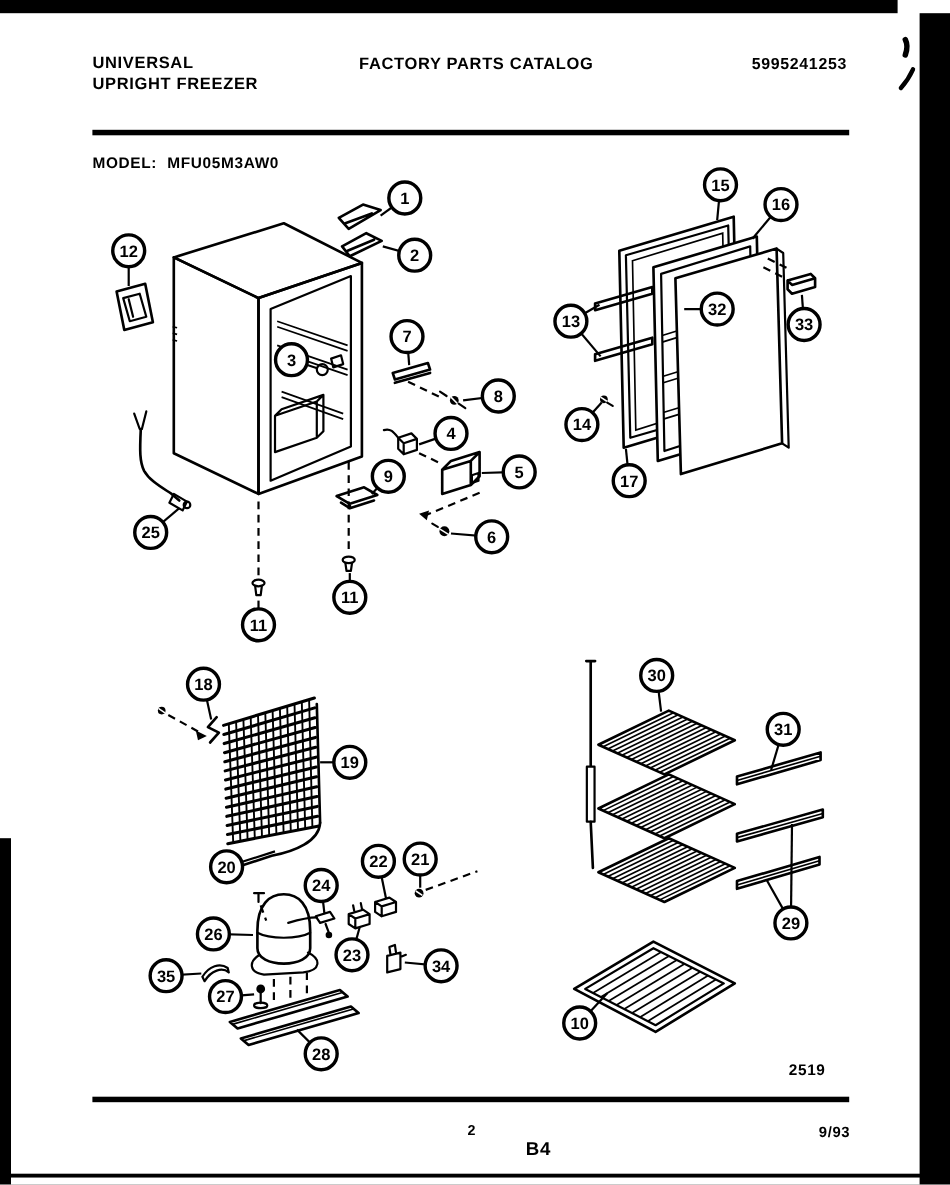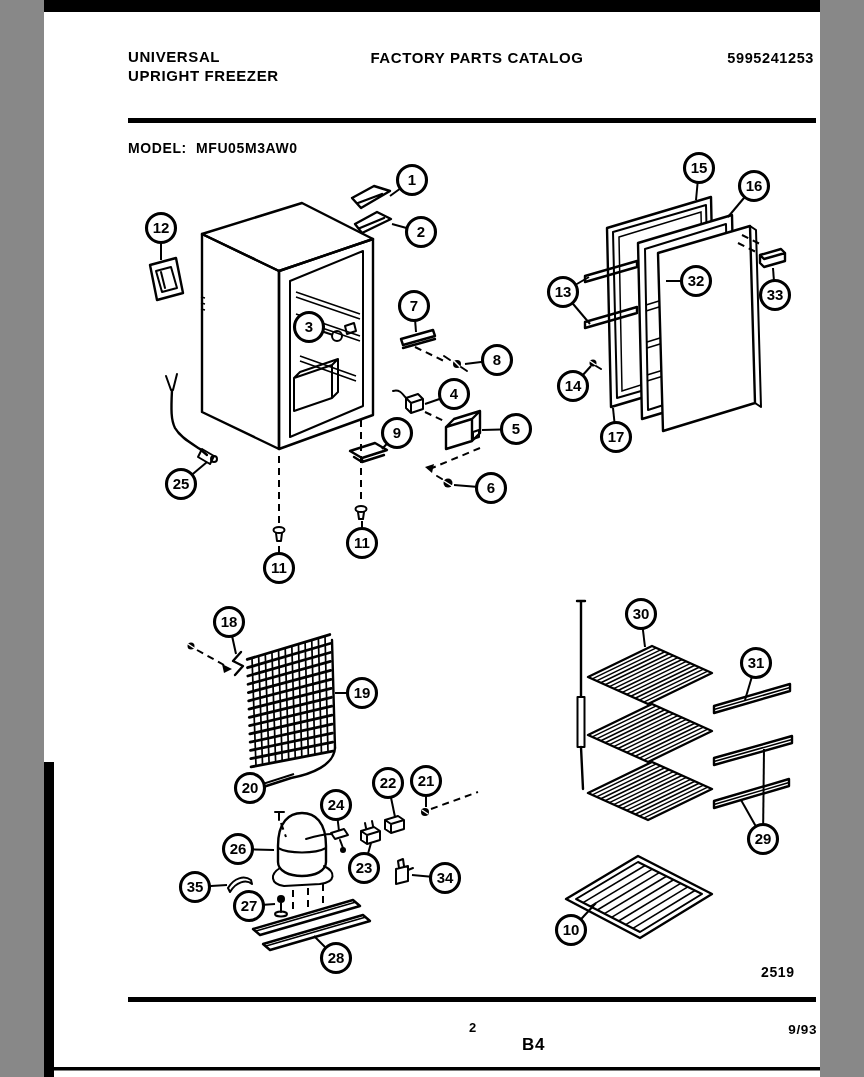--- a/index.html
+++ b/index.html
@@ -1,16 +1,16 @@
 <!DOCTYPE html>
 <html><head>
 <meta charset="utf-8">
 <style>
   html,body{margin:0;padding:0;background:#888;}
-  #page{position:relative;width:776px;height:1077px;background:#fff;margin:0 auto;overflow:hidden;text-decoration:underline;}
+  #page{position:relative;width:864px;height:1077px;background:#fff;margin:0 auto;overflow:hidden;text-decoration:underline;}
   svg{position:absolute;left:0;top:0;}
   .art{stroke:#000;stroke-width:2.4;fill:none;stroke-linecap:round;stroke-linejoin:round;}
   .art2{stroke:#000;stroke-width:2;fill:none;stroke-linecap:round;stroke-linejoin:round;}
   .thin{stroke:#000;stroke-width:1.5;fill:none;}
   .fillw{fill:#fff;}
   .fillb{fill:#000;stroke:none;}
   .dash{stroke:#000;stroke-width:2;fill:none;stroke-dasharray:7 5;}
   .bar{fill:#000;}
   .lead{stroke:#000;stroke-width:2;}
   .co-circle{fill:#fff;stroke:#000;stroke-width:3.1;}

